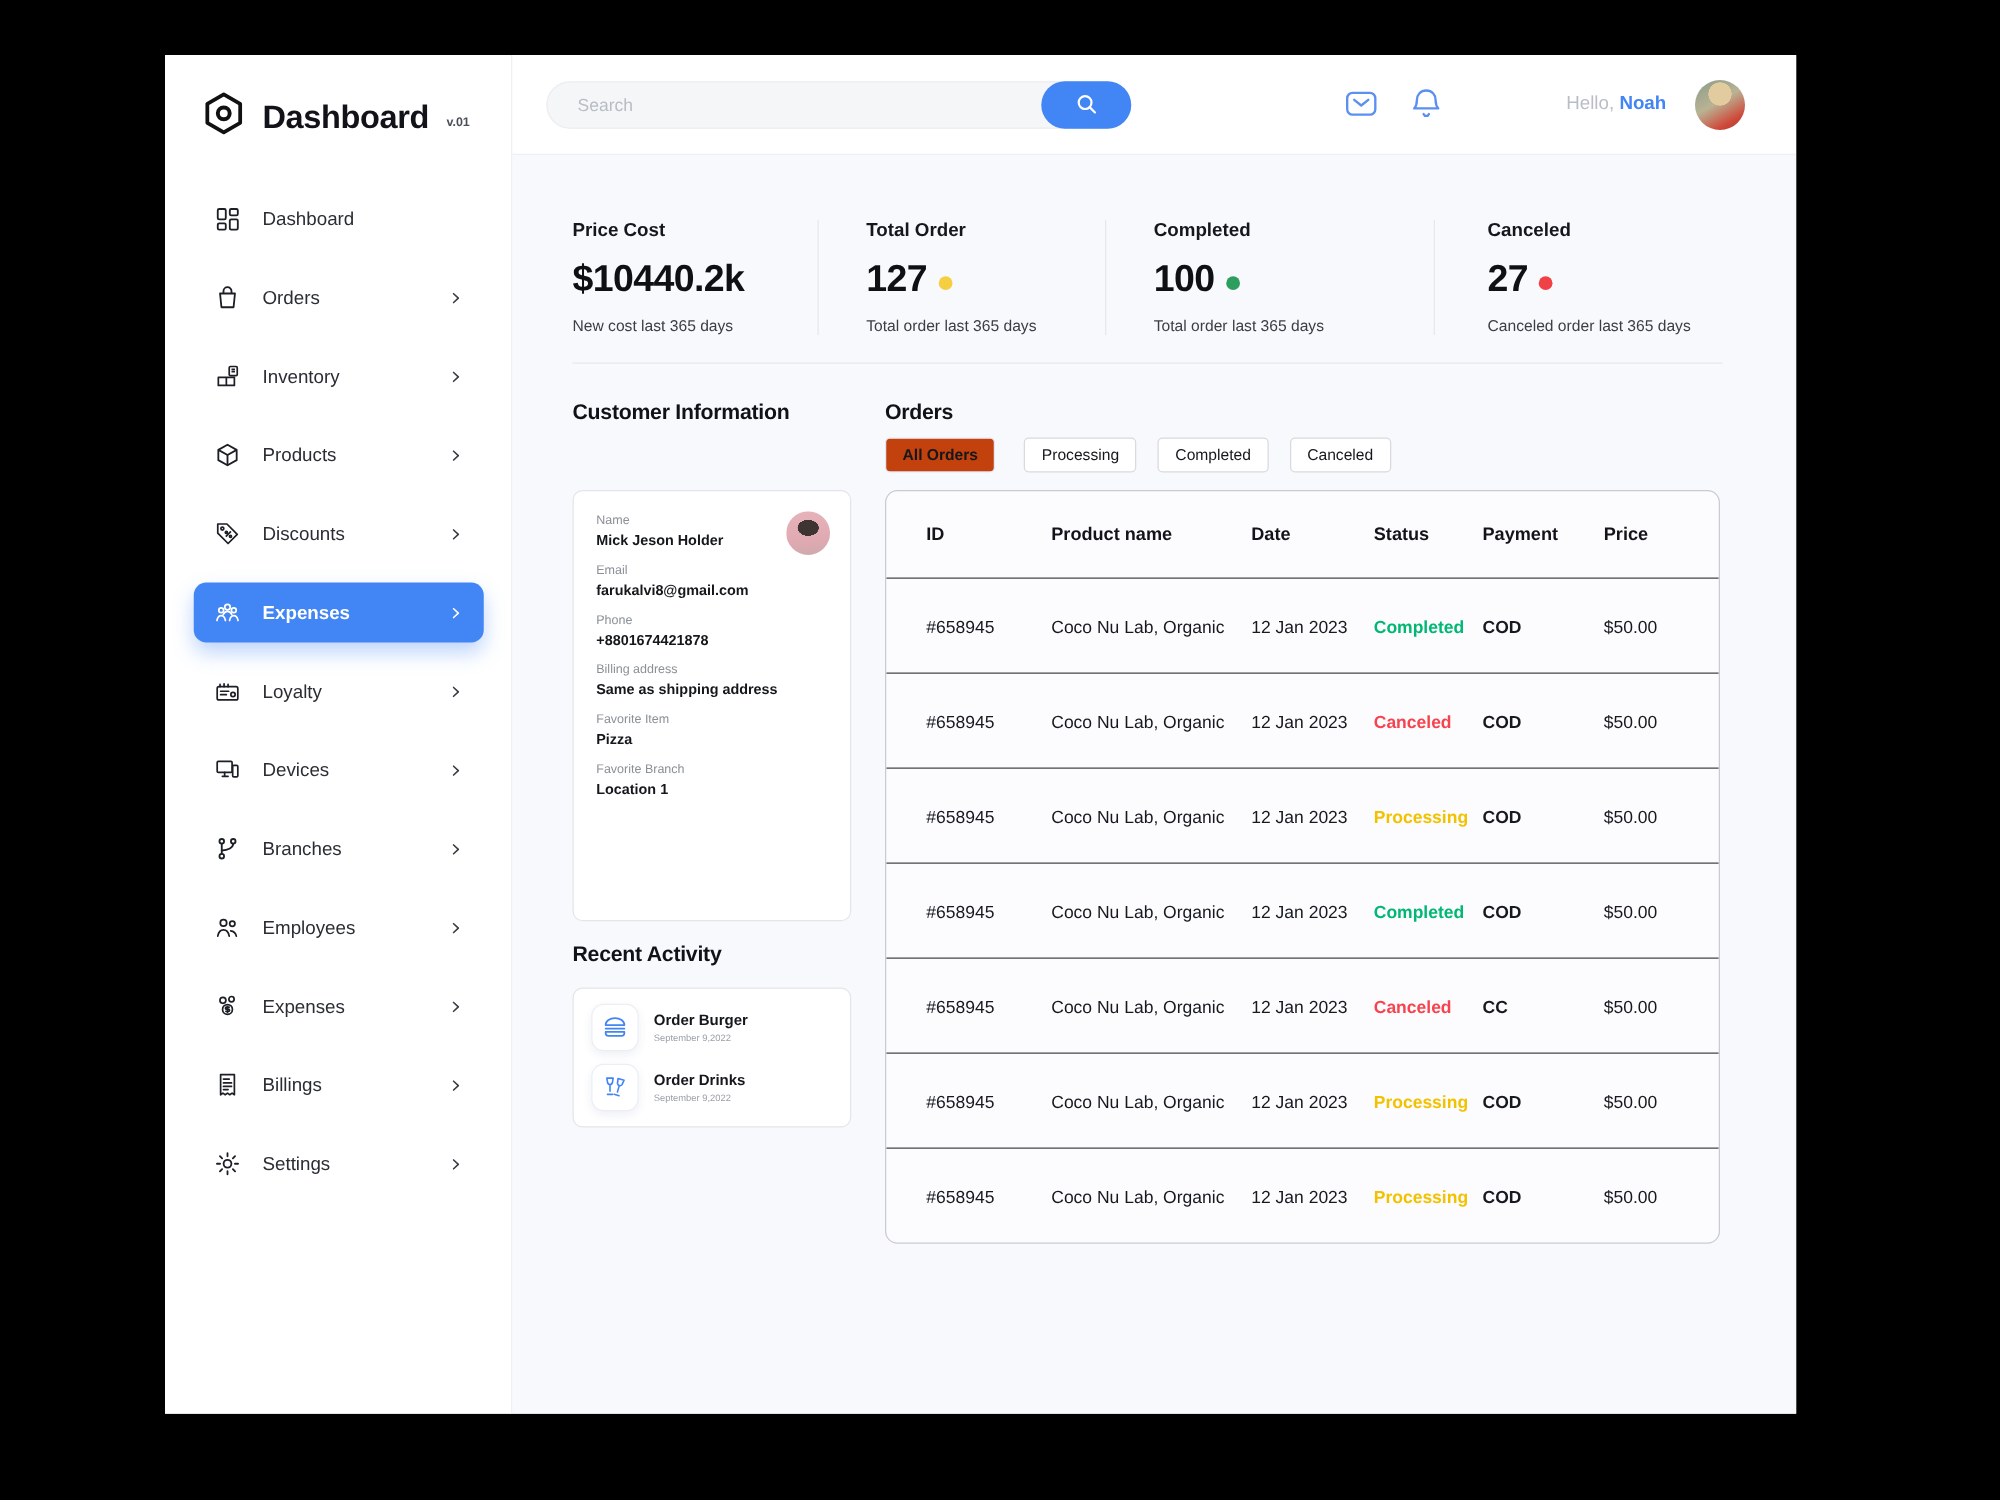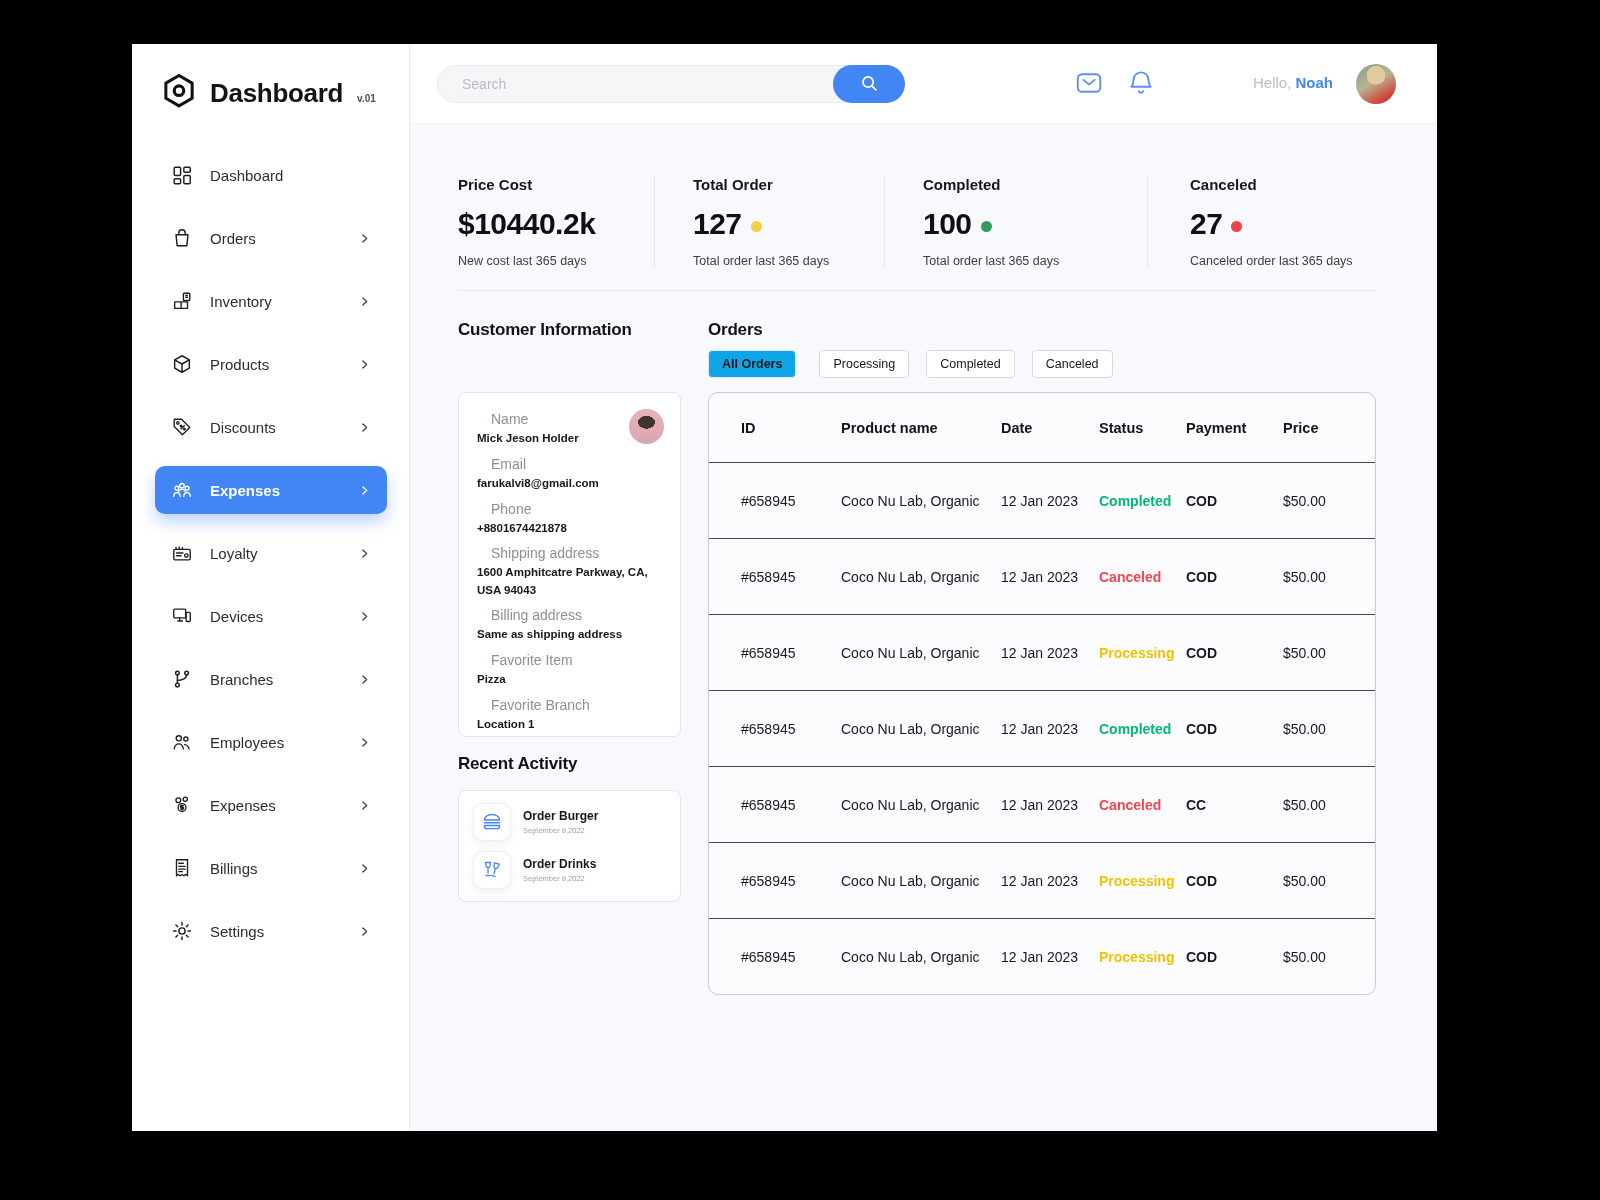--- a/index.html
+++ b/index.html
@@ -54,37 +54,37 @@
   .stats-rule { position:absolute; left:48px; top:166px; width:920px; height:1px; background:#e6e7eb; }
 
   .section-h { font-size:17px; font-weight:800; color:#101218; letter-spacing:-0.2px; }
 
   
   .cust-h { position:absolute; left:48px; top:196px; }
   .cust-card { position:absolute; left:48px; top:268px; width:223px; height:345px; background:#fff; border:1px solid #e4e5ea; border-radius:8px; padding:18px 16px 0 18px; }
   .cust-avatar { position:absolute; top:16px; right:16px; width:35px; height:35px; border-radius:50%;
     background: radial-gradient(ellipse 40% 30% at 50% 38%, #3e3431 0 60%, transparent 61%), linear-gradient(175deg,#e7b3ba 0%, #dfa9b1 70%, #caa  100%); }
   .cfield { margin-bottom:8.5px; }
-  .cfield .clabel { font-size:14px; color:#8b9097; margin-bottom:3px;margin-left:14px; }
+  .cfield .clabel { font-size:10px; color:#8b9097; margin-bottom:3px; }
   .cfield .cvalue { font-size:11.5px; font-weight:700; color:#15171c; max-width:175px; line-height:1.5; }
 
   
   .act-h { position:absolute; left:48px; top:630px; }
   .act-card { position:absolute; left:48px; top:666px; width:223px; height:112px; background:#fff; border:1px solid #e4e5ea; border-radius:8px; padding:12px 14px; }
   .act-item { display:flex; align-items:center; margin-bottom:10px; cursor:pointer; }
   .act-ic { width:38px; height:38px; border-radius:10px; background:#fff; border:1px solid #eceef3; box-shadow:0 3px 8px rgba(40,60,120,.08); display:flex; align-items:center; justify-content:center; color:#4285f4; }
   .act-txt { margin-left:12px; }
   .act-title { font-size:12px; font-weight:700; color:#15171c; }
   .act-date { font-size:7.5px; color:#9aa0a8; margin-top:3px; }
 
   
   .orders-h { position:absolute; left:298px; top:196px; }
   .tabs { position:absolute; left:298px; top:226px; display:flex; gap:17px; }
   .tab { height:28px; padding:0 13px; background:#fff; border:1px solid #d8dae0; border-radius:4px; font-size:12.5px; color:#15171c; display:flex; align-items:center; cursor:pointer; }
-  .tab.active { background:#0ea5e9; border-color:#e4e5f7; font-weight:700; margin-right:6px; }
+  .tab.active { background:#c2410c; border-color:#e4e5f7; font-weight:700; margin-right:6px; }
 
   .table { position:absolute; left:298px; top:268px; width:668px; height:603px; background:#fcfcfe; border:1px solid #c9cbd2; border-radius:10px; overflow:hidden; }
   .trow { display:grid; grid-template-columns:100px 160px 98px 87px 97px 1fr; align-items:center; padding-left:32px; height:76px; border-top:1.6px solid #43454b; }
   .trow.thead { height:69px; border-top:none; }
   .trow .cell { font-size:14px; color:#17191f; }
   .thead .cell { font-size:14.5px; font-weight:700; color:#121419; }
   .cell.c-id { font-size:14px; }
   .cell.c-product { font-weight:500; }
   .cell.c-status { font-weight:600; }
   .cell.c-status[data-status="Completed"] { color:#00b874; }
@@ -404,24 +404,20 @@
       </div>
       <div class="cfield">
         <div class="clabel">Email</div>
         <div class="cvalue">farukalvi8@gmail.com</div>
       </div>
       <div class="cfield">
         <div class="clabel">Phone</div>
         <div class="cvalue">+8801674421878</div>
       </div>
       <div class="cfield">
-        <div class="clabel">Shipping address</div>
-        <div class="cvalue">1600 Amphitcatre Parkway, CA, USA 94043</div>
-      </div>
-      <div class="cfield">
         <div class="clabel">Billing address</div>
         <div class="cvalue">Same as shipping address</div>
       </div>
       <div class="cfield">
         <div class="clabel">Favorite Item</div>
         <div class="cvalue">Pizza</div>
       </div>
       <div class="cfield">
         <div class="clabel">Favorite Branch</div>
         <div class="cvalue">Location 1</div>

